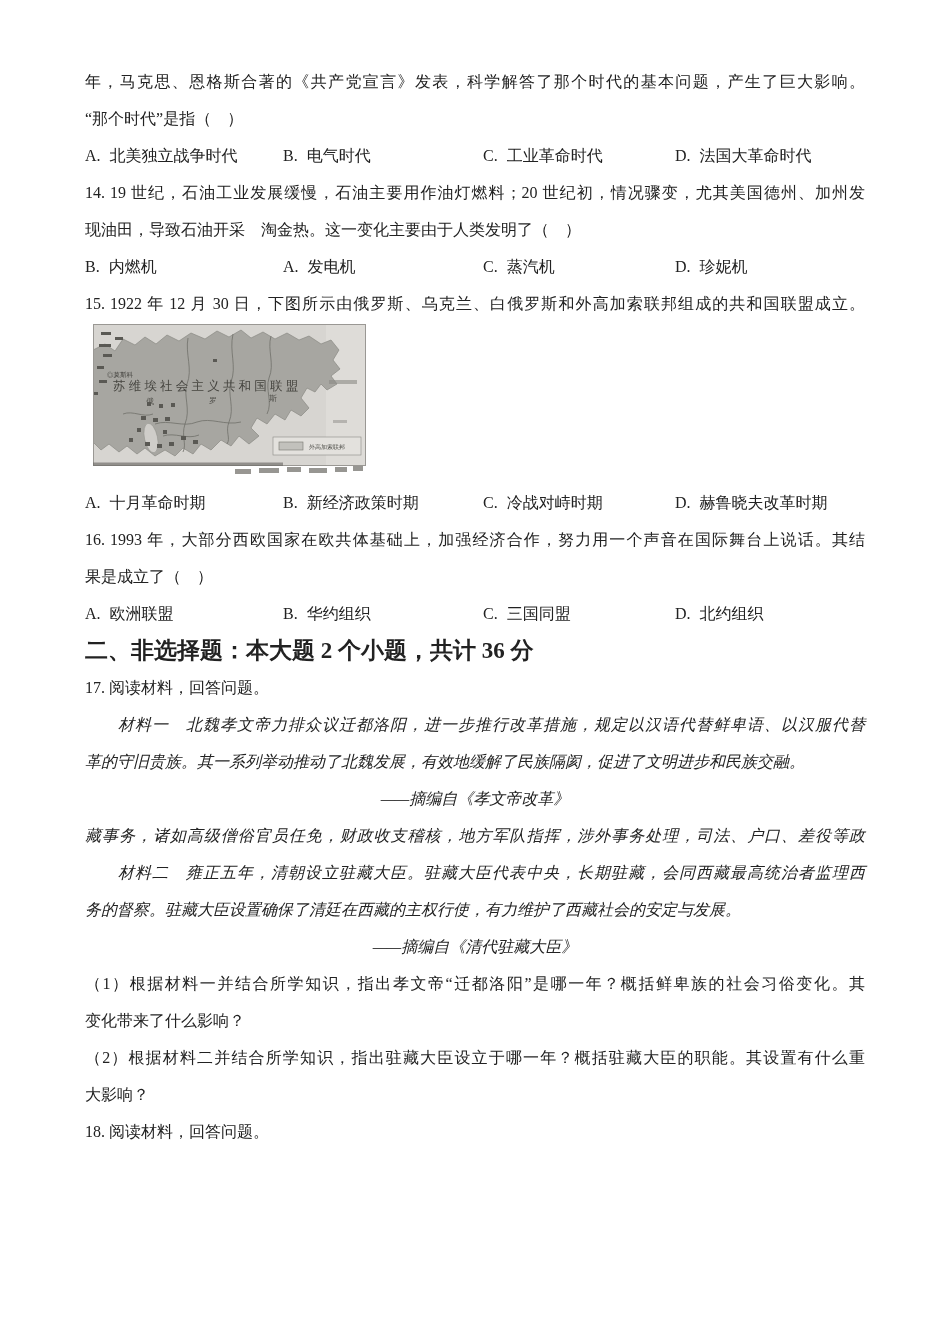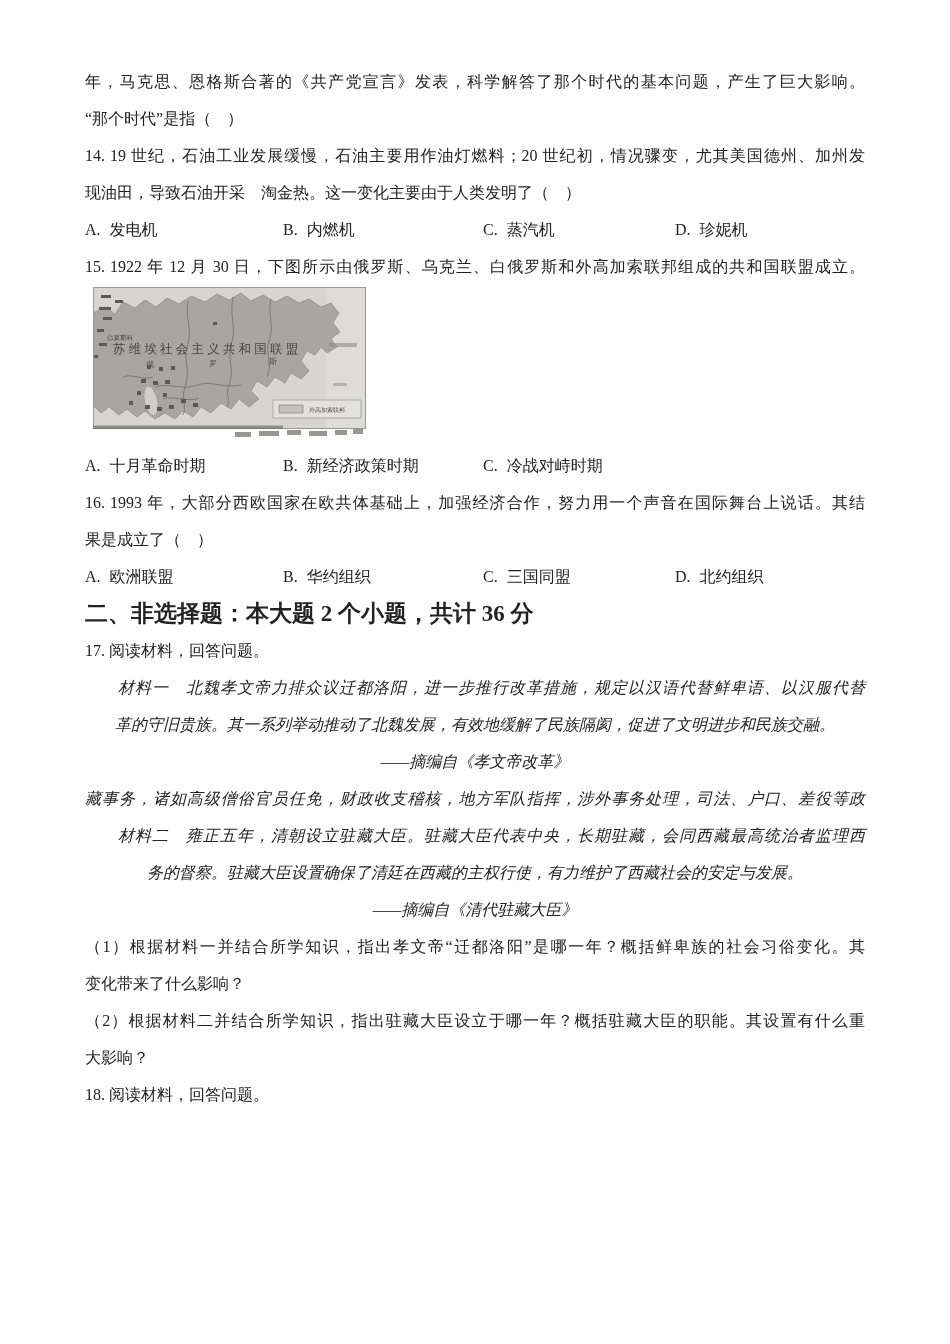--- a/index.html
+++ b/index.html
@@ -10,47 +10,53 @@
     font-family:"Liberation Serif","DejaVu Serif",serif;
     color:#222222;
     overflow:hidden;
   }
   .content {
     position:absolute; left:85px; top:63px; width:780px;
     font-size:16px; line-height:37px;
   }
   .line { min-height:37px; }
   .just { text-align:justify; text-align-last:justify; }
-  .kaiti { font-style:italic;text-align:center; }
+  .kaiti { font-style:italic; }
   .indent { text-indent:33px; }
   .attr { text-align:center; }
   .heading { font-weight:bold; font-size:23px; }
   .options {
     display:grid;
     grid-template-columns:198px 200px 192px 190px;
     min-height:37px;
   }
   .opt { white-space:nowrap; }
   .opt-label { display:inline-block; margin-right:9px; }
   .map-wrap { margin:2px 0 8px 8px; width:273px; }
   .map-wrap svg { display:block; }
 </style>
 </head>
 <body>
 
 <div class="content">
 
   <div class="line just">年，马克思、恩格斯合著的《共产党宣言》发表，科学解答了那个时代的基本问题，产生了巨大影响。</div>
   <div class="line">“那个时代”是指（　）</div>
+  <div class="options">
+    <span class="opt"><span class="opt-label">A.</span><span>北美独立战争时代</span></span>
+    <span class="opt"><span class="opt-label">B.</span><span>电气时代</span></span>
+    <span class="opt"><span class="opt-label">C.</span><span>工业革命时代</span></span>
+    <span class="opt"><span class="opt-label">D.</span><span>法国大革命时代</span></span>
+  </div>
 
   <div class="line just">14. 19 世纪，石油工业发展缓慢，石油主要用作油灯燃料；20 世纪初，情况骤变，尤其美国德州、加州发</div>
   <div class="line">现油田，导致石油开采　淘金热。这一变化主要由于人类发明了（　）</div>
   <div class="options">
+    <span class="opt"><span class="opt-label">B.</span><span>内燃机</span></span>
     <span class="opt"><span class="opt-label">A.</span><span>发电机</span></span>
-    <span class="opt"><span class="opt-label">B.</span><span>内燃机</span></span>
     <span class="opt"><span class="opt-label">C.</span><span>蒸汽机</span></span>
     <span class="opt"><span class="opt-label">D.</span><span>珍妮机</span></span>
   </div>
 
   <div class="line just">15. 1922 年 12 月 30 日，下图所示由俄罗斯、乌克兰、白俄罗斯和外高加索联邦组成的共和国联盟成立。</div>
 
   <div class="map-wrap">
     <svg width="273" height="152" viewBox="0 0 273 152" xmlns="http://www.w3.org/2000/svg">
 
       <rect x="0" y="0" width="273" height="142" fill="#d7d5d1"></rect>
@@ -121,20 +127,21 @@
         <rect x="242" y="143" width="12" height="5"></rect>
           <rect x="260" y="142" width="10" height="5"></rect>
       </g>
     </svg>
   </div>
 
   <div class="options">
     <span class="opt"><span class="opt-label">A.</span><span>十月革命时期</span></span>
     <span class="opt"><span class="opt-label">B.</span><span>新经济政策时期</span></span>
     <span class="opt"><span class="opt-label">C.</span><span>冷战对峙时期</span></span>
+    <span class="opt"><span class="opt-label">D.</span><span>赫鲁晓夫改革时期</span></span>
   </div>
 
   <div class="line just">16. 1993 年，大部分西欧国家在欧共体基础上，加强经济合作，努力用一个声音在国际舞台上说话。其结</div>
   <div class="line">果是成立了（　）</div>
   <div class="options">
     <span class="opt"><span class="opt-label">A.</span><span>欧洲联盟</span></span>
     <span class="opt"><span class="opt-label">B.</span><span>华约组织</span></span>
     <span class="opt"><span class="opt-label">C.</span><span>三国同盟</span></span>
     <span class="opt"><span class="opt-label">D.</span><span>北约组织</span></span>
   </div>

